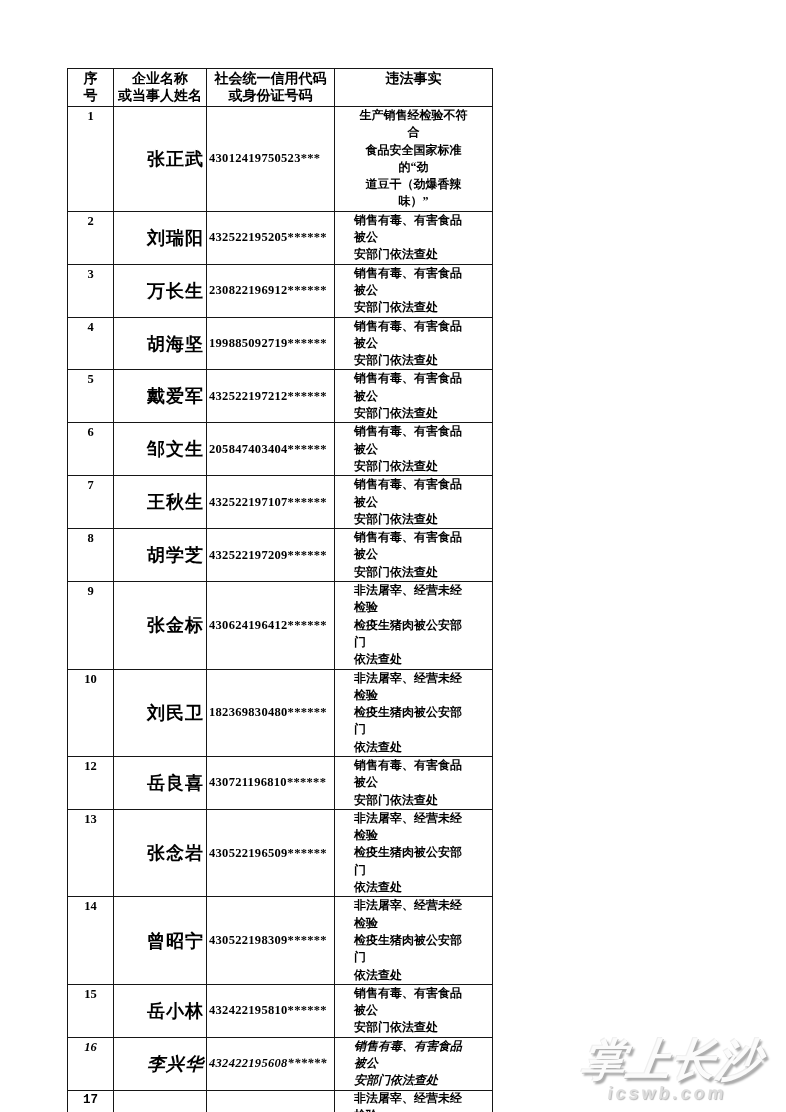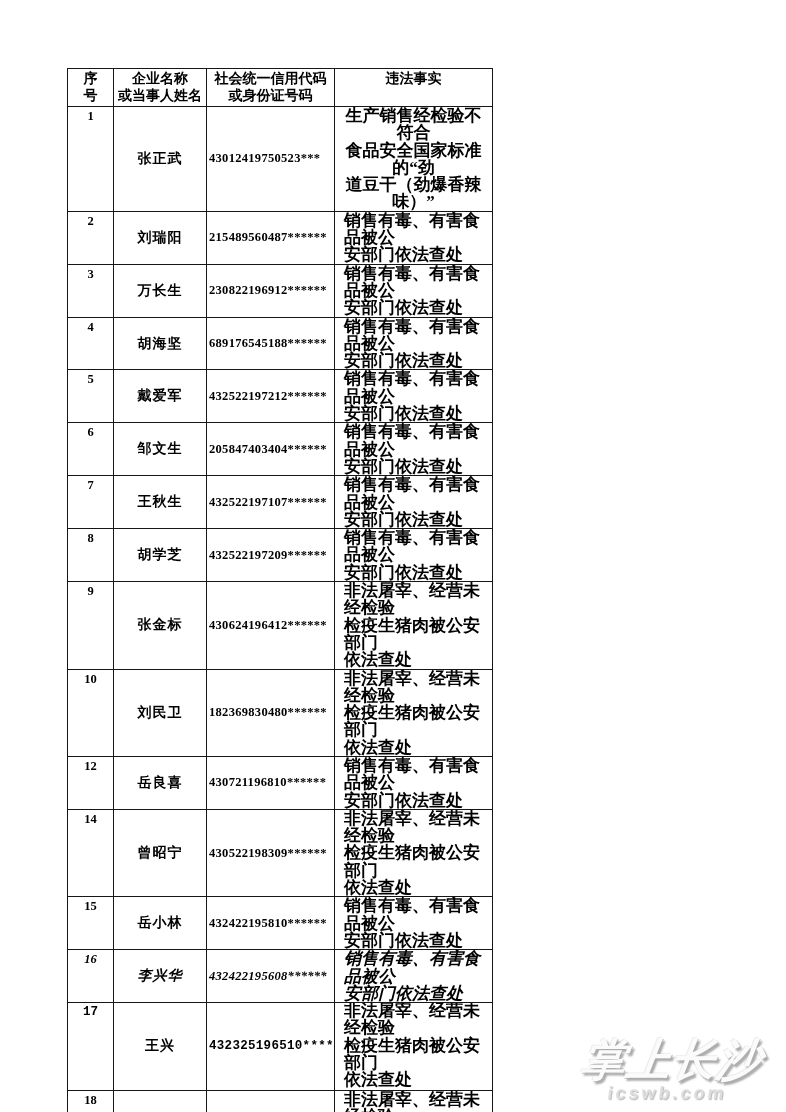--- a/index.html
+++ b/index.html
@@ -46,38 +46,38 @@
     height: 35px;
   }
   td.c-index {
     font-size: 12.5px;
     line-height: 15px;
     text-align: center;
     vertical-align: top;
     padding-top: 2px;
   }
   td.c-name {
-    font-size: 14px;
-    text-align: center;
+    font-size: 18px;
+    text-align: right;
     vertical-align: middle;
     letter-spacing: 1px;
   }
   td.c-code {
     font-size: 12.5px;
     vertical-align: middle;
     white-space: nowrap;
     letter-spacing: 0.3px;
   }
   td.c-viol {
-    font-size: 17px;
+    font-size: 12px;
     line-height: 17.3px;
     text-align: left;
     vertical-align: middle;
     white-space: pre-line;
-    padding: 0 9px;
+    padding: 0 19px;
   }
   tr.center td.c-viol { text-align: center; }
 
   .watermark {
     position: absolute;
     right: 8px;
     bottom: 10px;
     width: 215px;
     text-align: center;
     transform: skewX(-8deg);
@@ -134,35 +134,35 @@
           <td class="c-index">1</td>
           <td class="c-name">张正武</td>
           <td class="c-code">43012419750523***</td>
           <td class="c-viol">生产销售经检验不符合
 食品安全国家标准的“劲
 道豆干（劲爆香辣味）”</td>
         </tr>
         <tr style="height: 36px;">
           <td class="c-index">2</td>
           <td class="c-name">刘瑞阳</td>
-          <td class="c-code">215489560487******</td>
+          <td class="c-code">432522195205******</td>
           <td class="c-viol">销售有毒、有害食品被公
 安部门依法查处</td>
         </tr>
         <tr style="height: 35px;">
           <td class="c-index">3</td>
           <td class="c-name">万长生</td>
           <td class="c-code">230822196912******</td>
           <td class="c-viol">销售有毒、有害食品被公
 安部门依法查处</td>
         </tr>
         <tr style="height: 35px;">
           <td class="c-index">4</td>
           <td class="c-name">胡海坚</td>
-          <td class="c-code">689176545188******</td>
+          <td class="c-code">199885092719******</td>
           <td class="c-viol">销售有毒、有害食品被公
 安部门依法查处</td>
         </tr>
         <tr style="height: 35px;">
           <td class="c-index">5</td>
           <td class="c-name">戴爱军</td>
           <td class="c-code">432522197212******</td>
           <td class="c-viol">销售有毒、有害食品被公
 安部门依法查处</td>
         </tr>
@@ -203,20 +203,28 @@
 检疫生猪肉被公安部门
 依法查处</td>
         </tr>
         <tr style="height: 35px;">
           <td class="c-index">12</td>
           <td class="c-name">岳良喜</td>
           <td class="c-code">430721196810******</td>
           <td class="c-viol">销售有毒、有害食品被公
 安部门依法查处</td>
         </tr>
+        <tr style="height: 52px;">
+          <td class="c-index">13</td>
+          <td class="c-name">张念岩</td>
+          <td class="c-code">430522196509******</td>
+          <td class="c-viol">非法屠宰、经营未经检验
+检疫生猪肉被公安部门
+依法查处</td>
+        </tr>
         <tr style="height: 53px;">
           <td class="c-index">14</td>
           <td class="c-name">曾昭宁</td>
           <td class="c-code">430522198309******</td>
           <td class="c-viol">非法屠宰、经营未经检验
 检疫生猪肉被公安部门
 依法查处</td>
         </tr>
         <tr style="height: 34px;">
           <td class="c-index">15</td>

